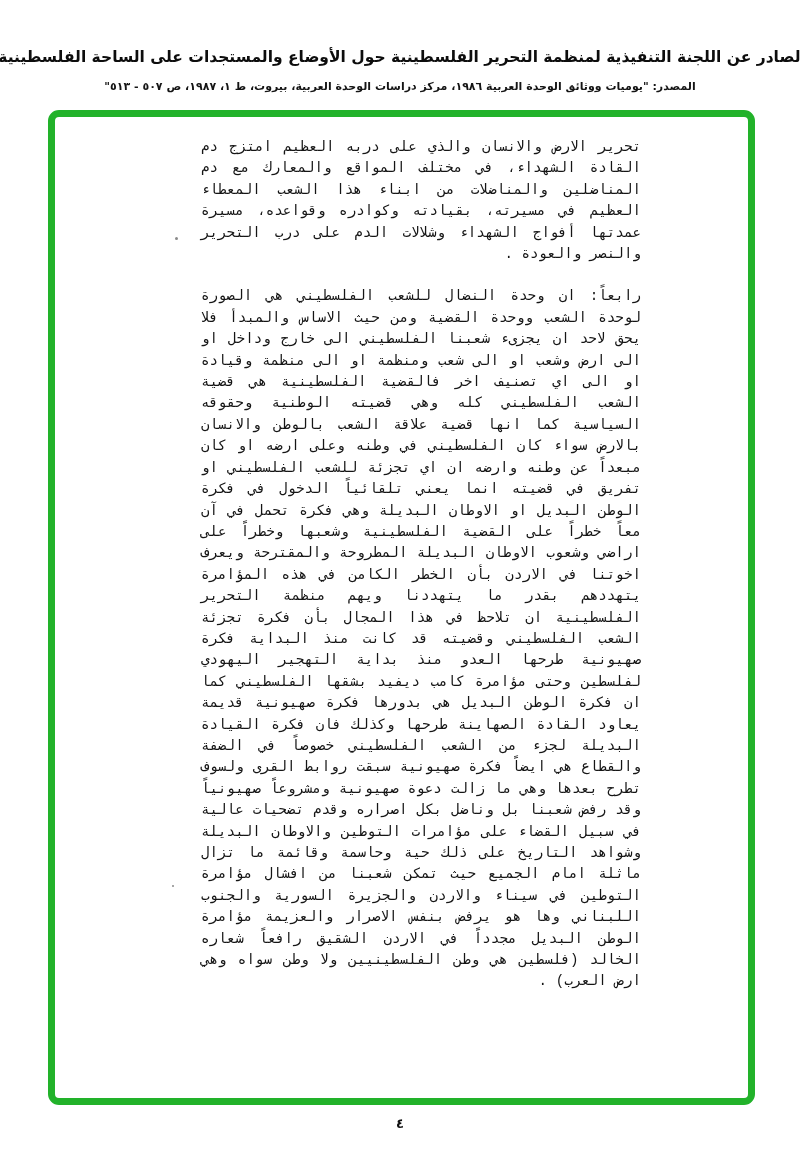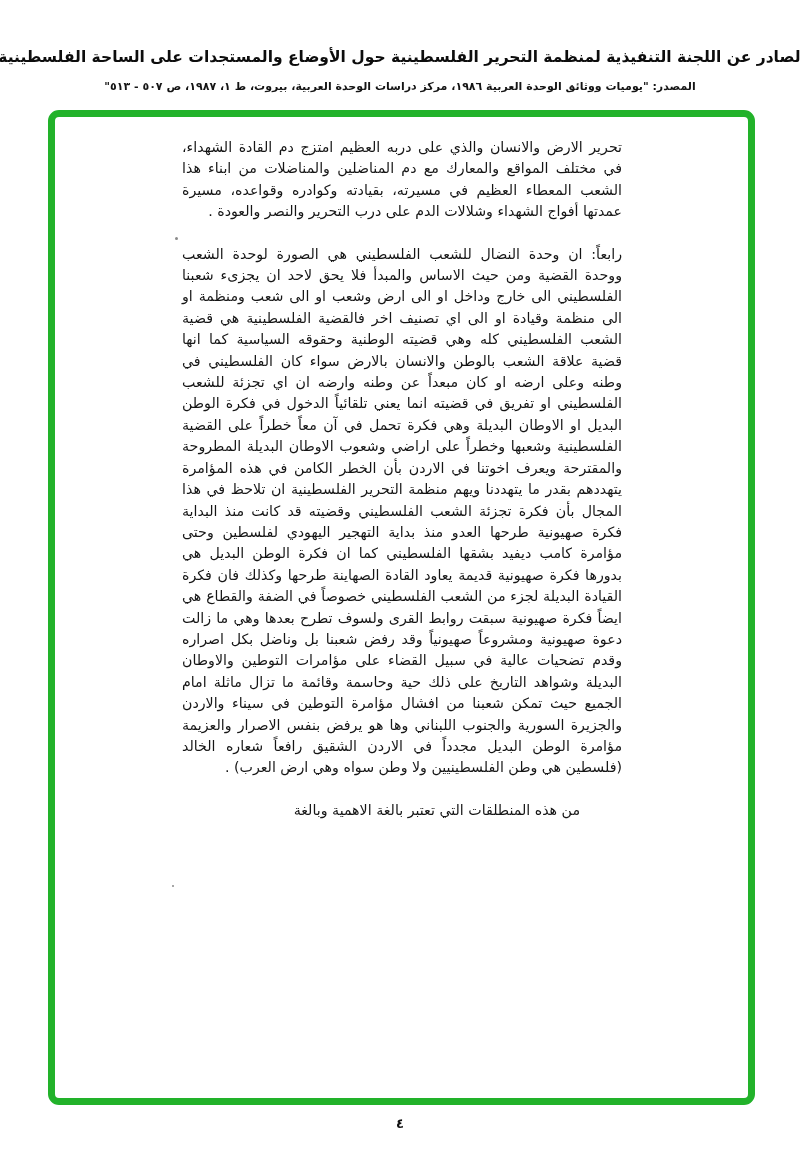--- a/index.html
+++ b/index.html
@@ -43,27 +43,28 @@
     width: 707px; height: 995px;
     box-sizing: border-box;
     border: 7px solid #22b22a;
     border-radius: 11px;
     background: #ffffff;
   }
 
   
   .text-block {
     position: absolute;
-    left: 127px; top: 20px;   
+    left: 146px; top: 20px;   
     width: 440px;
     direction: rtl;
     text-align: justify;
     font-size: 14.2px;
     line-height: 21.4px;
     color: #151515;
+    font-family: Liberation Mono, monospace;
   }
   .para { margin: 0 0 21px 0; }
   .para.p3 { text-indent: 42px; margin-bottom: 0; }
 
   .page-number {
     position: absolute;
     top: 1116px; left: 0;
     width: 800px;
     text-align: center;
     font-weight: bold;
@@ -86,21 +87,20 @@
 <div class="page">
 
   <div class="header-title">(تابع) نص البيان الصادر عن اللجنة التنفيذية لمنظمة التحرير الفلسطينية حول الأوضاع والمستجدات على الساحة الفلسطينية والعربية والدولية</div>
 
   <div class="source-line">المصدر: "يوميات ووثائق الوحدة العربية ١٩٨٦، مركز دراسات الوحدة العربية، بيروت، ط ١، ١٩٨٧، ص ٥٠٧ - ٥١٣"</div>
 
   <div class="green-box" style="border-color: rgb(34, 178, 42);">
     <div class="text-block">
       <p class="para p1">تحرير الارض والانسان والذي على دربه العظيم امتزج دم القادة الشهداء، في مختلف المواقع والمعارك مع دم المناضلين والمناضلات من ابناء هذا الشعب المعطاء العظيم في مسيرته، بقيادته وكوادره وقواعده، مسيرة عمدتها أفواج الشهداء وشلالات الدم على درب التحرير والنصر والعودة .</p>
       <p class="para p2">رابعاً: ان وحدة النضال للشعب الفلسطيني هي الصورة لوحدة الشعب ووحدة القضية ومن حيث الاساس والمبدأ فلا يحق لاحد ان يجزىء شعبنا الفلسطيني الى خارج وداخل او الى ارض وشعب او الى شعب ومنظمة او الى منظمة وقيادة او الى اي تصنيف اخر فالقضية الفلسطينية هي قضية الشعب الفلسطيني كله وهي قضيته الوطنية وحقوقه السياسية كما انها قضية علاقة الشعب بالوطن والانسان بالارض سواء كان الفلسطيني في وطنه وعلى ارضه او كان مبعداً عن وطنه وارضه ان اي تجزئة للشعب الفلسطيني او تفريق في قضيته انما يعني تلقائياً الدخول في فكرة الوطن البديل او الاوطان البديلة وهي فكرة تحمل في آن معاً خطراً على القضية الفلسطينية وشعبها وخطراً على اراضي وشعوب الاوطان البديلة المطروحة والمقترحة ويعرف اخوتنا في الاردن بأن الخطر الكامن في هذه المؤامرة يتهددهم بقدر ما يتهددنا ويهم منظمة التحرير الفلسطينية ان تلاحظ في هذا المجال بأن فكرة تجزئة الشعب الفلسطيني وقضيته قد كانت منذ البداية فكرة صهيونية طرحها العدو منذ بداية التهجير اليهودي لفلسطين وحتى مؤامرة كامب ديفيد بشقها الفلسطيني كما ان فكرة الوطن البديل هي بدورها فكرة صهيونية قديمة يعاود القادة الصهاينة طرحها وكذلك فان فكرة القيادة البديلة لجزء من الشعب الفلسطيني خصوصاً في الضفة والقطاع هي ايضاً فكرة صهيونية سبقت روابط القرى ولسوف تطرح بعدها وهي ما زالت دعوة صهيونية ومشروعاً صهيونياً وقد رفض شعبنا بل وناضل بكل اصراره وقدم تضحيات عالية في سبيل القضاء على مؤامرات التوطين والاوطان البديلة وشواهد التاريخ على ذلك حية وحاسمة وقائمة ما تزال ماثلة امام الجميع حيث تمكن شعبنا من افشال مؤامرة التوطين في سيناء والاردن والجزيرة السورية والجنوب اللبناني وها هو يرفض بنفس الاصرار والعزيمة مؤامرة الوطن البديل مجدداً في الاردن الشقيق رافعاً شعاره الخالد (فلسطين هي وطن الفلسطينيين ولا وطن سواه وهي ارض العرب) .</p>
-      <p class="para p3">من هذه المنطلقات التي تعتبر بالغة الاهمية وبالغة</p>
     </div>
   </div>
 
   <div class="page-number">٤</div>
 
   <div class="artifact dot1"></div>
   <div class="artifact dot2"></div>
 
 </div>
 

